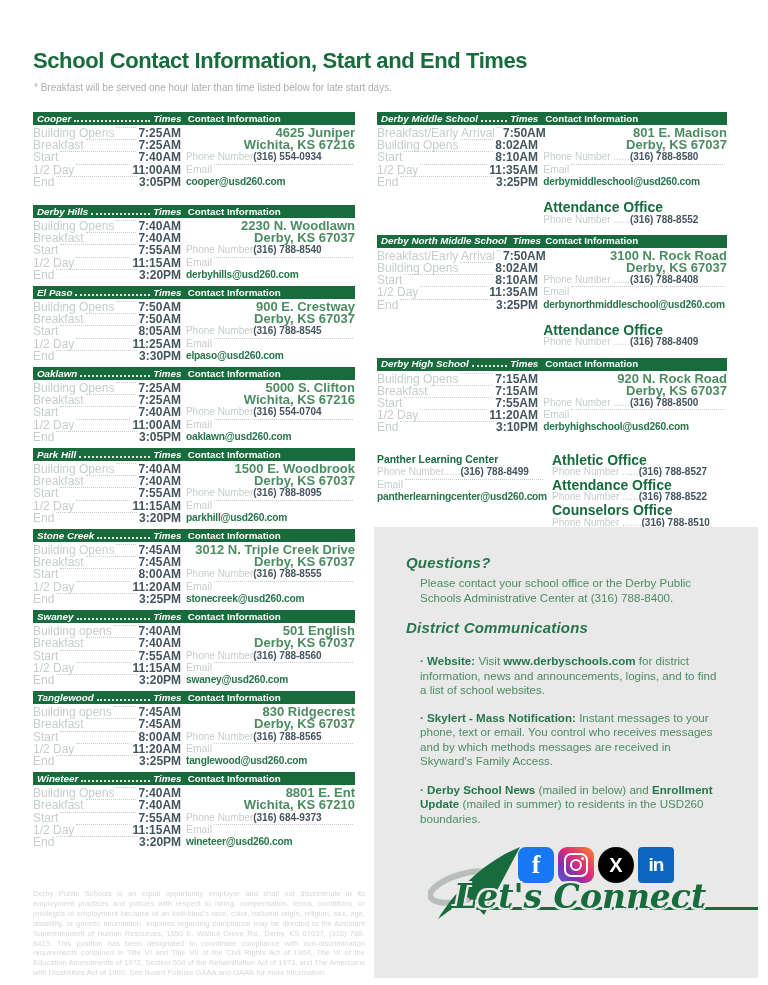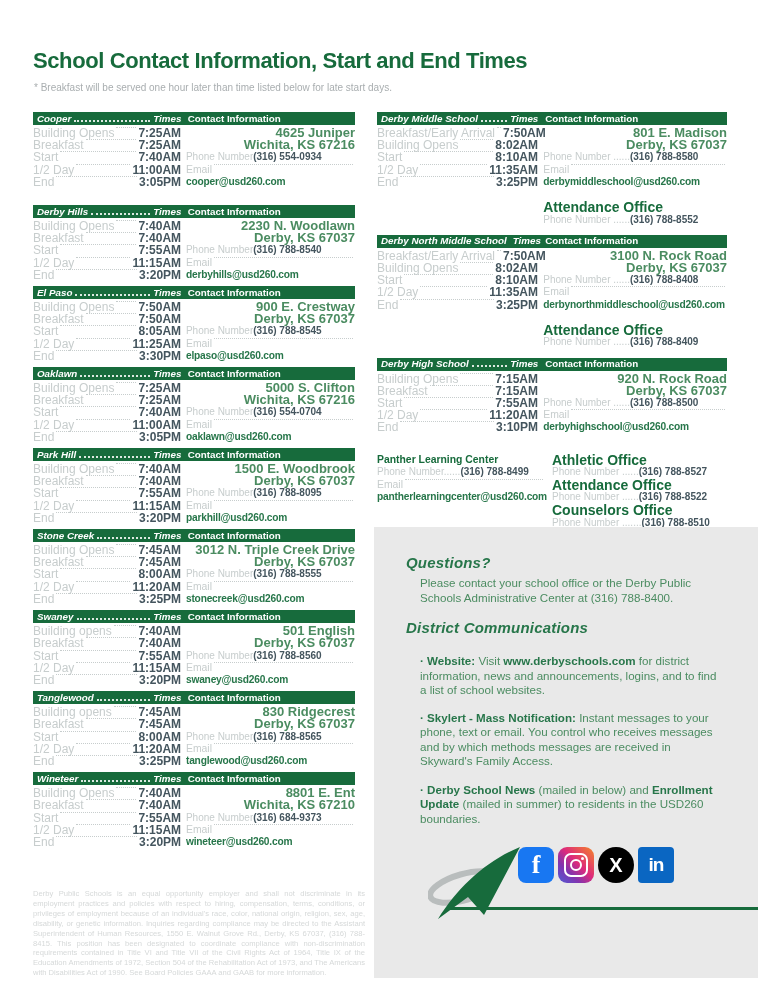--- a/index.html
+++ b/index.html
@@ -802,16 +802,17 @@
             <span class="ig-dot"></span>
           </span>
         </div>
       <div class="icon xx">
           <span>X</span>
         </div>
       <div class="icon li">
           <span>in</span>
         </div>
     </div>
+    <div class="connect-script">Let's Connect</div>
   </div>
 </div>
 
 <p class="disclaimer">Derby Public Schools is an equal opportunity employer and shall not discriminate in its employment practices and policies with respect to hiring, compensation, terms, conditions, or privileges of employment because of an individual's race, color, national origin, religion, sex, age, disability, or genetic information. Inquiries regarding compliance may be directed to the Assistant Superintendent of Human Resources, 1550 E. Walnut Grove Rd., Derby, KS 67037, (316) 788-8415. This position has been designated to coordinate compliance with non-discrimination requirements contained in Title VI and Title VII of the Civil Rights Act of 1964, Title IX of the Education Amendments of 1972, Section 504 of the Rehabilitation Act of 1973, and The Americans with Disabilities Act of 1990. See Board Policies GAAA and GAAB for more information.</p>
 
 </body></html>

